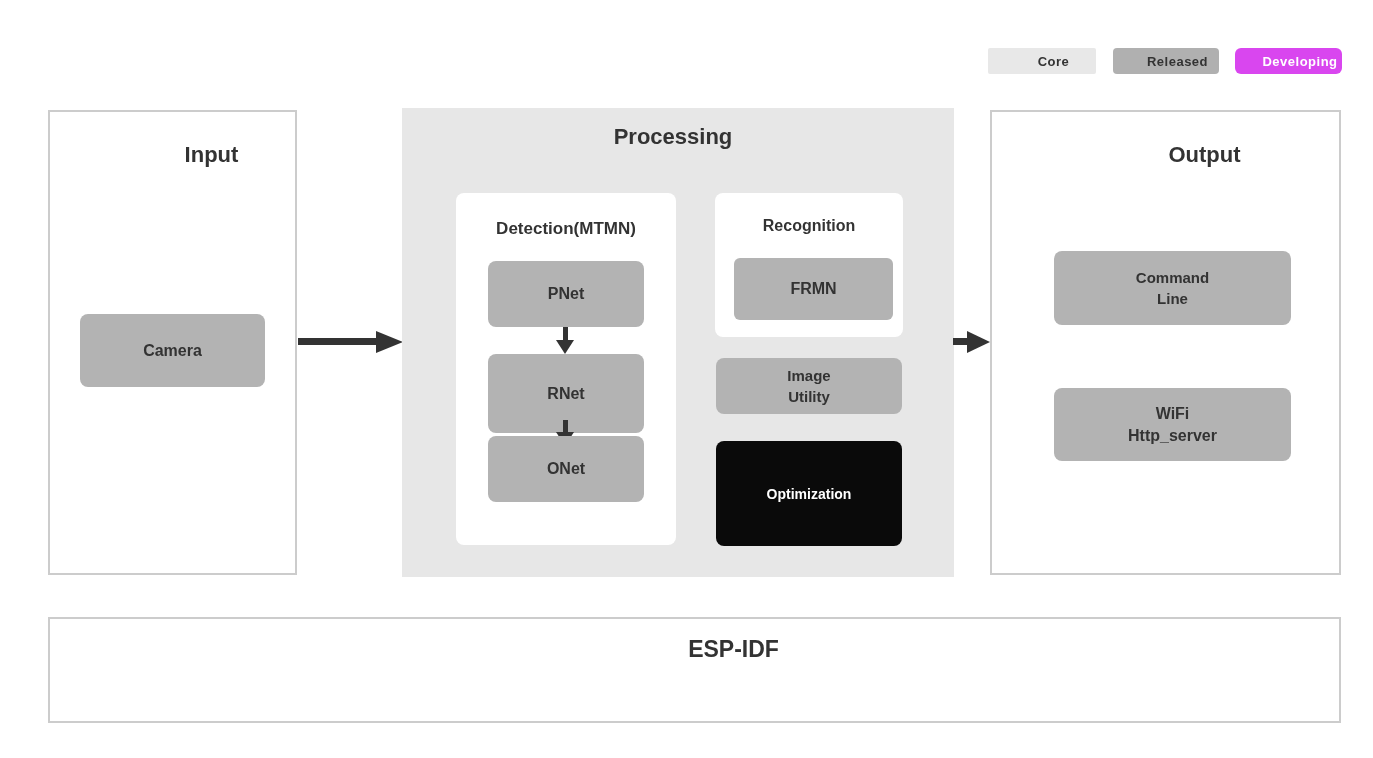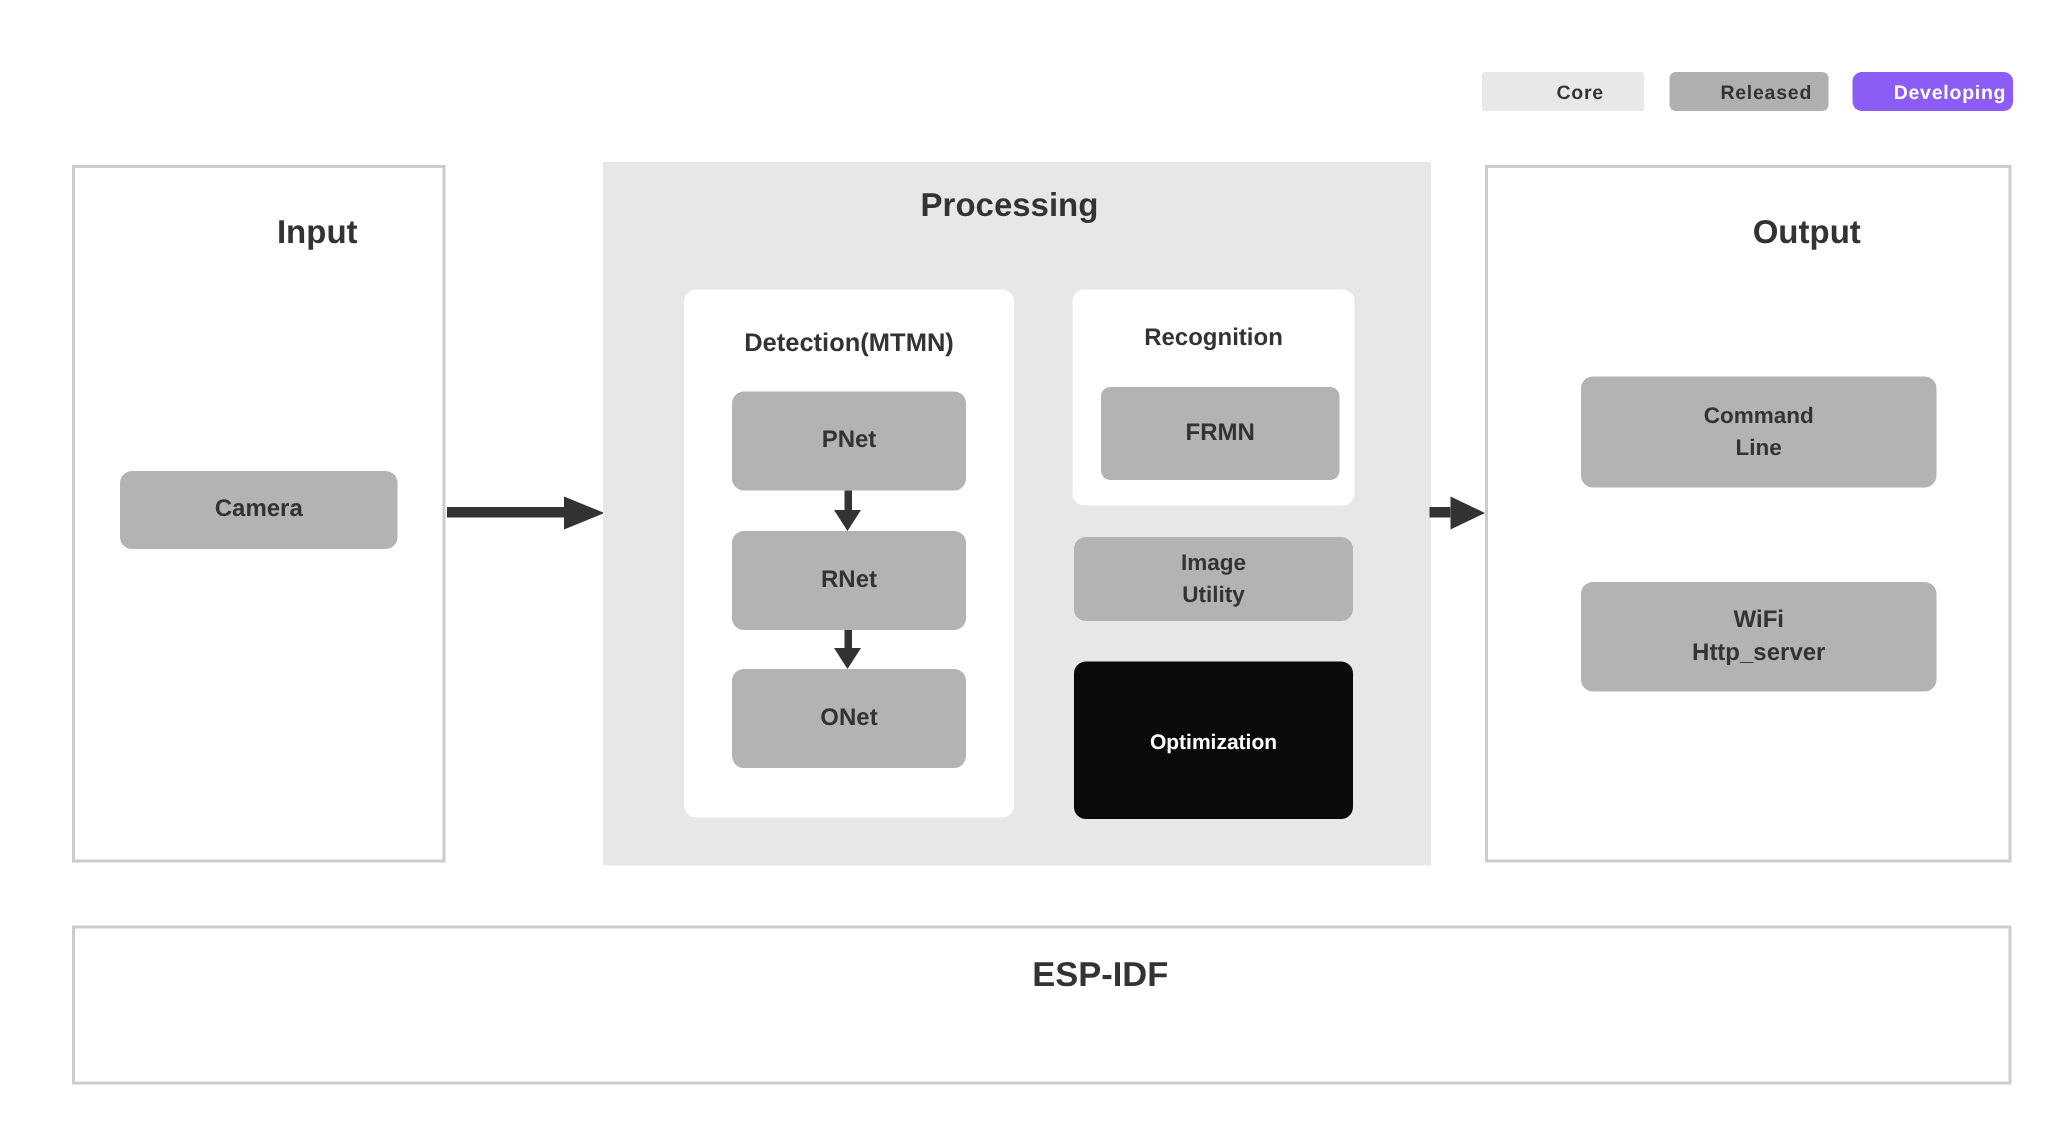--- a/index.html
+++ b/index.html
@@ -4,21 +4,21 @@
 <style>
   html,body{margin:0;padding:0;background:#ffffff;}
   body{font-family:"Liberation Sans", sans-serif;color:#333333;}
   .stage{position:relative;width:1373px;height:758px;background:#ffffff;overflow:hidden;}
 
   
   .chip{position:absolute;top:48px;height:26px;display:flex;align-items:center;justify-content:center;
         font-weight:bold;font-size:13px;letter-spacing:0.5px;color:#333333;box-sizing:border-box;padding-left:23px;}
   .chip-core{left:988px;width:108px;background:#e8e8e8;border-radius:2px;}
   .chip-released{left:1113px;width:106px;background:#b0b0b0;border-radius:4px;}
-  .chip-developing{left:1235px;width:107px;background:#8b5cf6;color:#ffffff;border-radius:6px;}
+  .chip-developing{left:1235px;width:107px;background:#d946ef;color:#ffffff;border-radius:6px;}
 
   
   .panel{position:absolute;background:#ffffff;border:2px solid #cccccc;box-sizing:border-box;}
   .panel-input{left:48px;top:110px;width:249px;height:465px;}
   .panel-output{left:990px;top:110px;width:351px;height:465px;}
   .panel-espidf{left:48px;top:617px;width:1293px;height:106px;}
   .panel-processing{left:402px;top:108px;width:552px;height:469px;background:#e7e7e7;border:none;}
 
   .big-title{position:absolute;text-align:center;font-weight:bold;font-size:22px;color:#333333;padding-left:39px;}
   .title-input{left:48px;top:142px;width:249px;}
@@ -30,24 +30,24 @@
   .subgroup{position:absolute;background:#ffffff;border-radius:8px;}
   .group-detection{left:456px;top:193px;width:220px;height:352px;}
   .group-recognition{left:715px;top:193px;width:188px;height:144px;}
   .sub-title{position:absolute;text-align:center;font-weight:bold;color:#333333;}
   .title-detection{left:456px;top:219px;width:220px;font-size:17px;}
   .title-recognition{left:715px;top:217px;width:188px;font-size:16px;}
 
   
   .node{position:absolute;background:#b3b3b3;border-radius:8px;display:flex;align-items:center;justify-content:center;
         text-align:center;font-weight:bold;color:#333333;white-space:pre-line;box-sizing:border-box;}
-  .node-camera{left:80px;top:314px;width:185px;height:52px;font-size:16px;}
+  .node-camera{left:80px;top:314px;width:185px;height:73px;font-size:16px;}
   .node-pnet{left:488px;top:261px;width:156px;height:66px;font-size:16px;text-align:right;}
-  .node-rnet{left:488px;top:354px;width:156px;height:66px;font-size:16px;}
-  .node-onet{left:488px;top:446px;width:156px;height:66px;font-size:16px;}
+  .node-rnet{left:488px;top:354px;width:156px;height:79px;font-size:16px;}
+  .node-onet{left:488px;top:436px;width:156px;height:66px;font-size:16px;}
   .node-frmn{left:734px;top:258px;width:159px;height:62px;font-size:16px;border-radius:6px;}
   .node-imgutil{left:716px;top:358px;width:186px;height:56px;font-size:15px;line-height:21px;}
   .node-optimization{left:716px;top:441px;width:186px;height:105px;background:#0a0a0a;color:#ffffff;font-size:14px;}
   .node-cmdline{left:1054px;top:251px;width:237px;height:74px;font-size:15px;line-height:21px;}
   .node-wifi{left:1054px;top:388px;width:237px;height:73px;font-size:16px;line-height:22px;}
 
   
   .a-part{position:absolute;}
   .stem{background:#333333;}
   .arr1-stem{left:298px;top:338px;width:78px;height:7px;}

